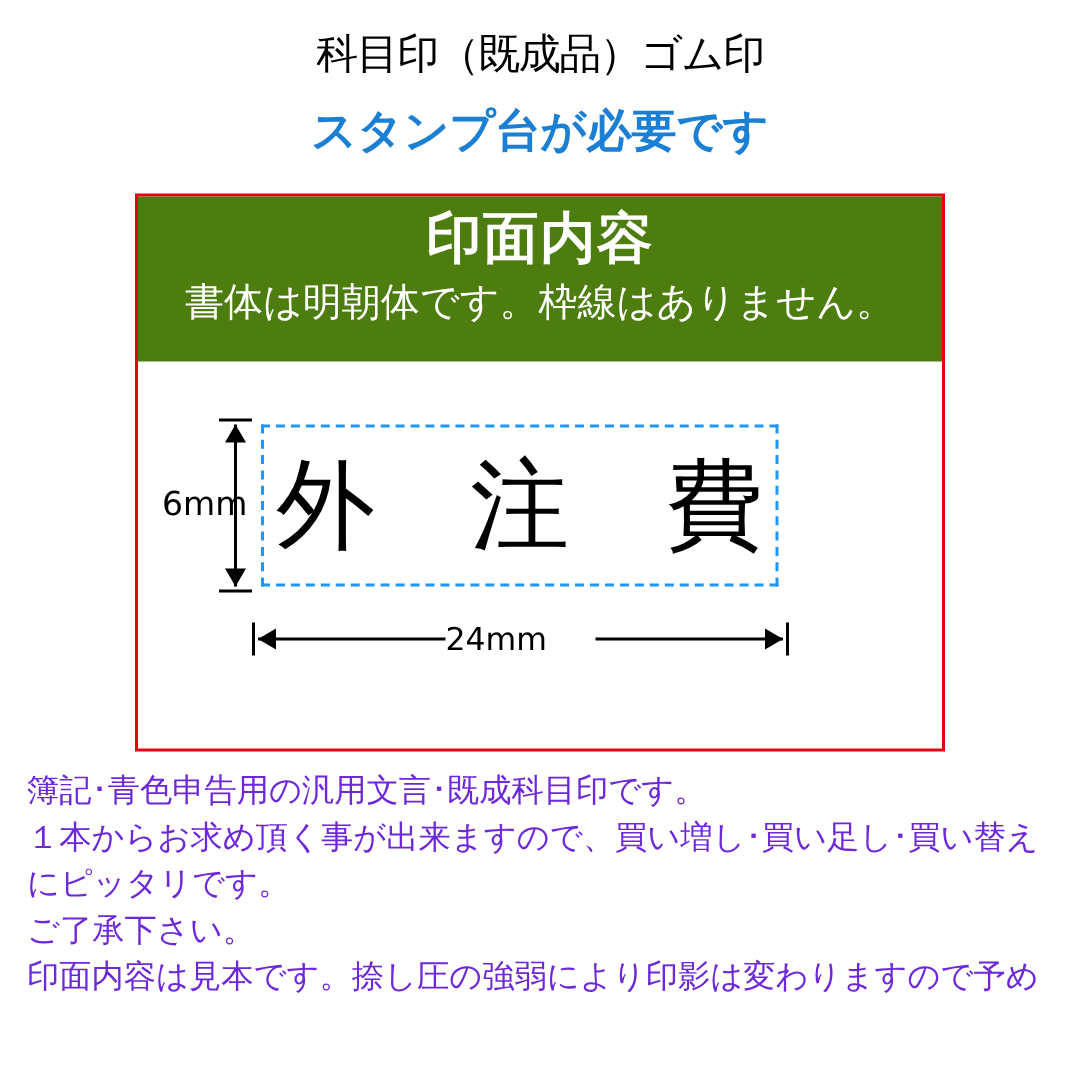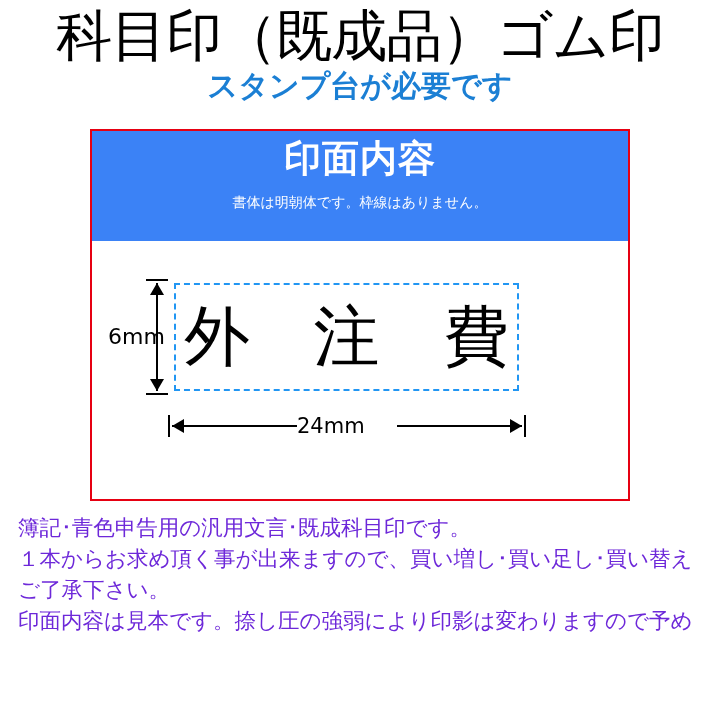--- a/index.html
+++ b/index.html
@@ -20,59 +20,59 @@
     height: 720px;
   }
 
   
   .title {
     position: absolute;
     top: 10px;
     left: 0;
     width: 720px;
     text-align: center;
-    font-size: 56px;
+    font-size: 28px;
     line-height: 52px;
     font-weight: 500;
     letter-spacing: -1px;
     font-family: "DejaVu Sans", sans-serif;
     white-space: nowrap;
   }
   .subtitle {
     position: absolute;
     top: 70px;
     left: 0;
     width: 720px;
     text-align: center;
     font-size: 30px;
     line-height: 36px;
     color: #1b7fd4;
     font-weight: bold;
-    font-family: Liberation Mono, monospace;
+    font-family: Liberation Serif, serif;
     white-space: nowrap;
   }
 
   
   .card {
     position: absolute;
     top: 129px;
     left: 90px;
     width: 540px;
     height: 372px;
     border: 2px solid #e60012;
     box-sizing: border-box;
     background: #ffffff;
   }
   .card-banner {
     position: absolute;
     top: 0;
     left: 0;
     width: 536px;
     height: 110px;
-    background: #3b82f6;
+    background: #4d7c0f;
     color: #ffffff;
     box-sizing: border-box;
   }
   .banner-title {
     position: absolute;
     top: 6px;
     left: 0;
     width: 536px;
     text-align: center;
     font-size: 37px;
@@ -80,21 +80,21 @@
     font-weight: bold;
     font-family: "DejaVu Sans", sans-serif;
     letter-spacing: 1px;
   }
   .banner-note {
     position: absolute;
     top: 57px;
     left: 0;
     width: 536px;
     text-align: center;
-    font-size: 14px;
+    font-size: 26px;
     line-height: 28px;
     font-family: "DejaVu Sans", sans-serif;
     white-space: nowrap;
   }
 
   
   .stamp-area {
     position: absolute;
     top: 110px;
     left: 0;
@@ -314,17 +314,18 @@
         <div class="cap-right"></div>
         <div class="dim-h-label">24mm</div>
       </div>
 
     </div>
   </div>
 
   <div class="desc">
     <p>簿記･青色申告用の汎用文言･既成科目印です。</p>
     <p>１本からお求め頂く事が出来ますので、買い増し･買い足し･買い替え</p>
+    <p>にピッタリです。</p>
     <p>ご了承下さい。</p>
     <p>印面内容は見本です。捺し圧の強弱により印影は変わりますので予め</p>
   </div>
 
 </div>
 
 </body></html>

